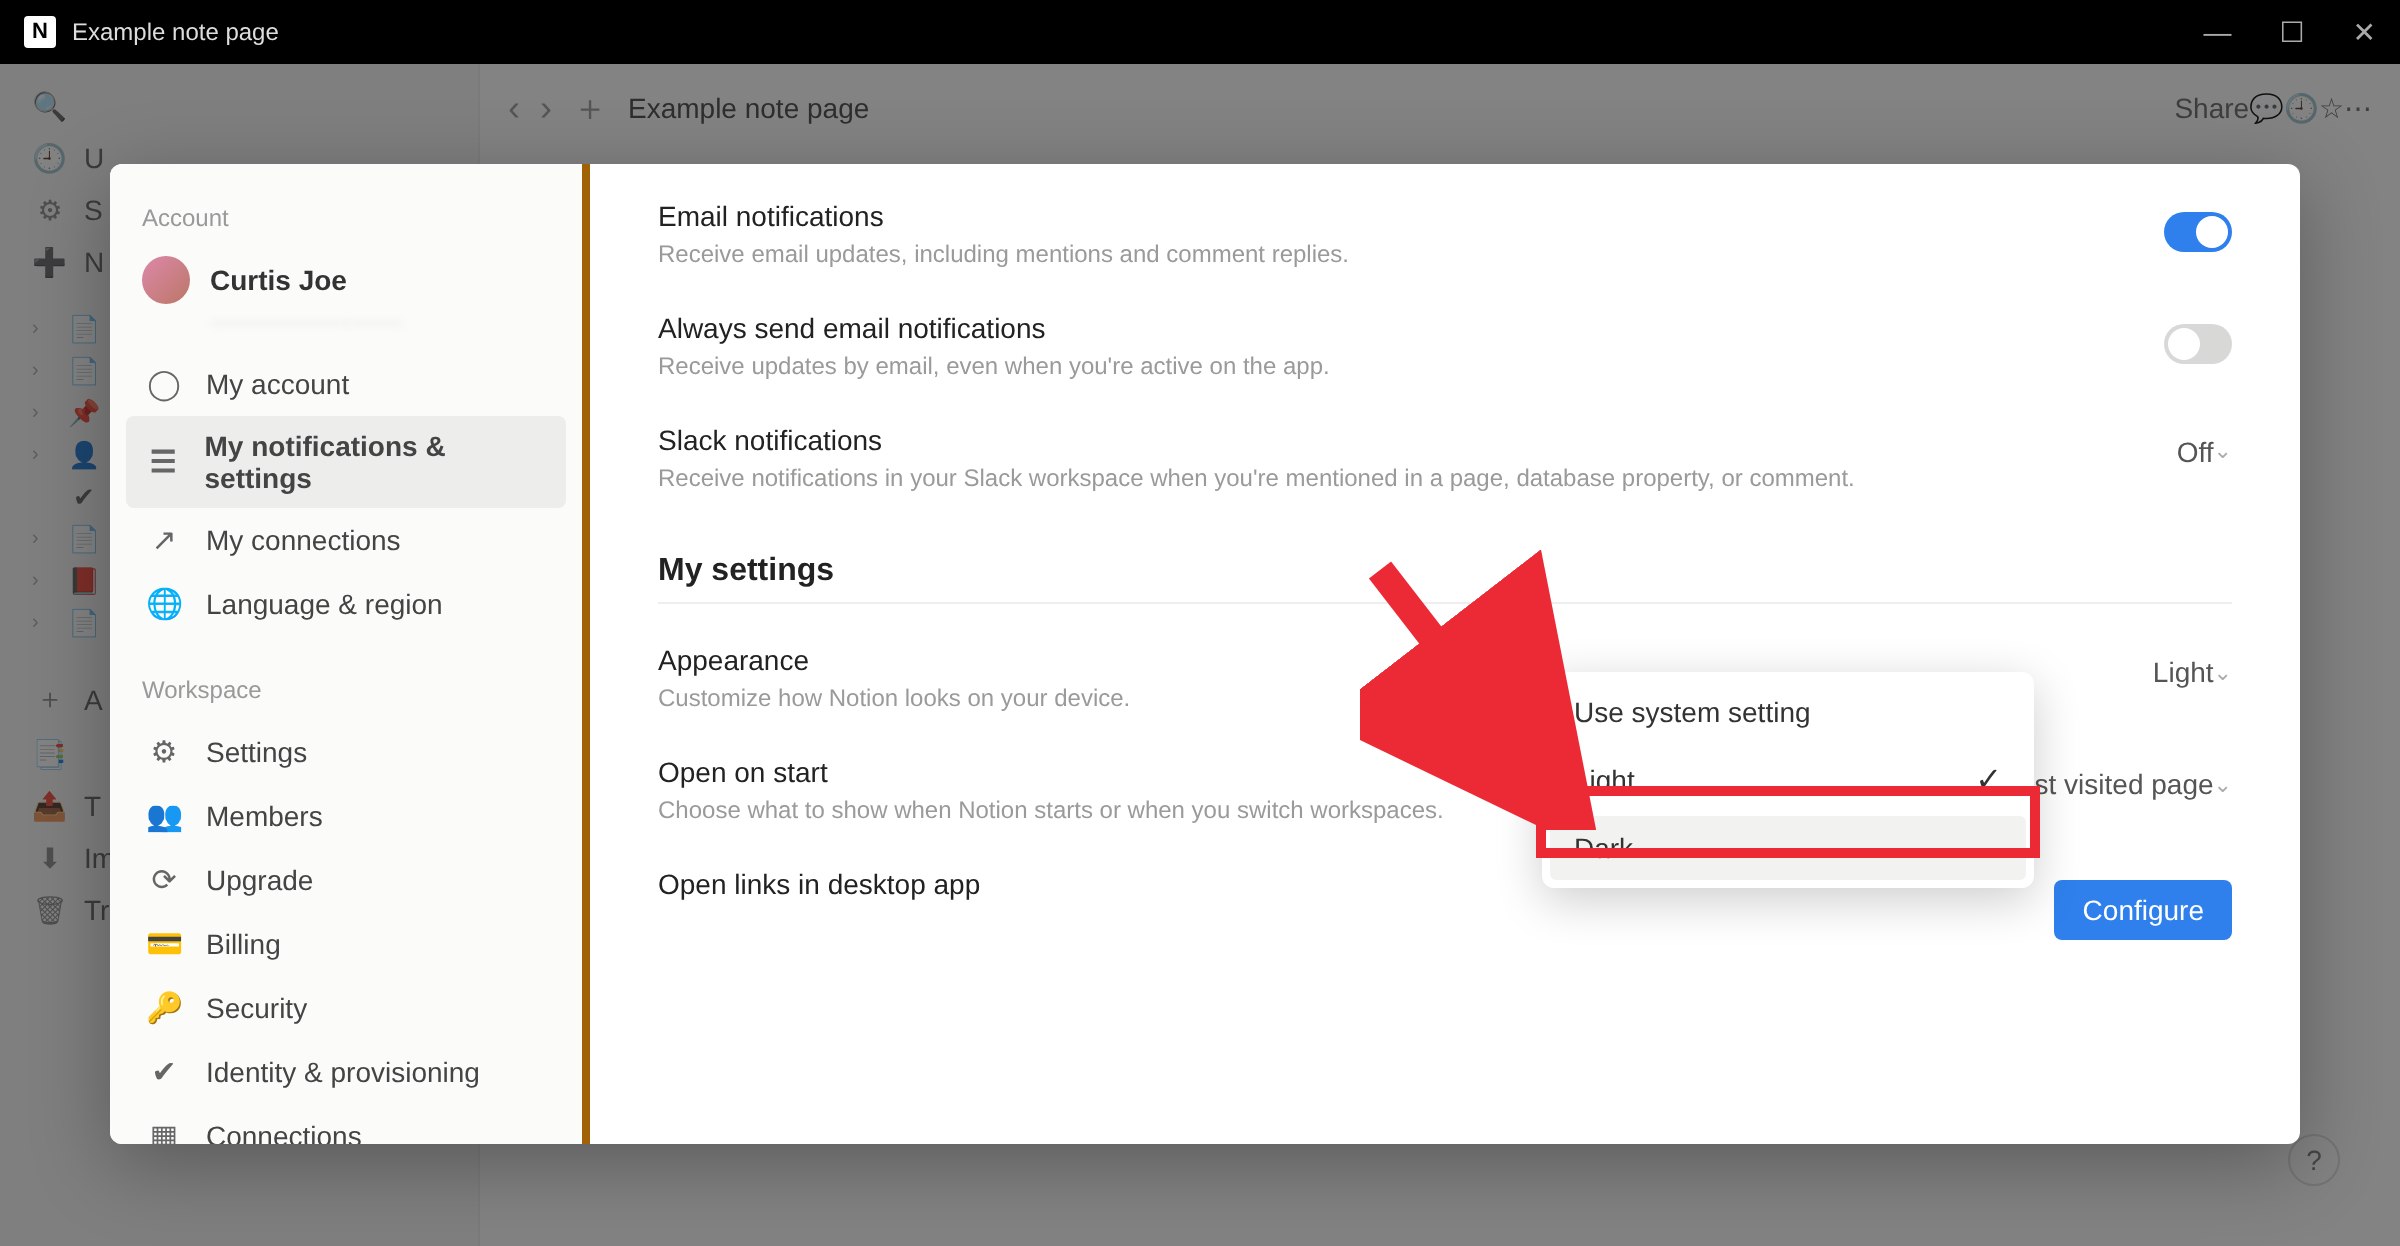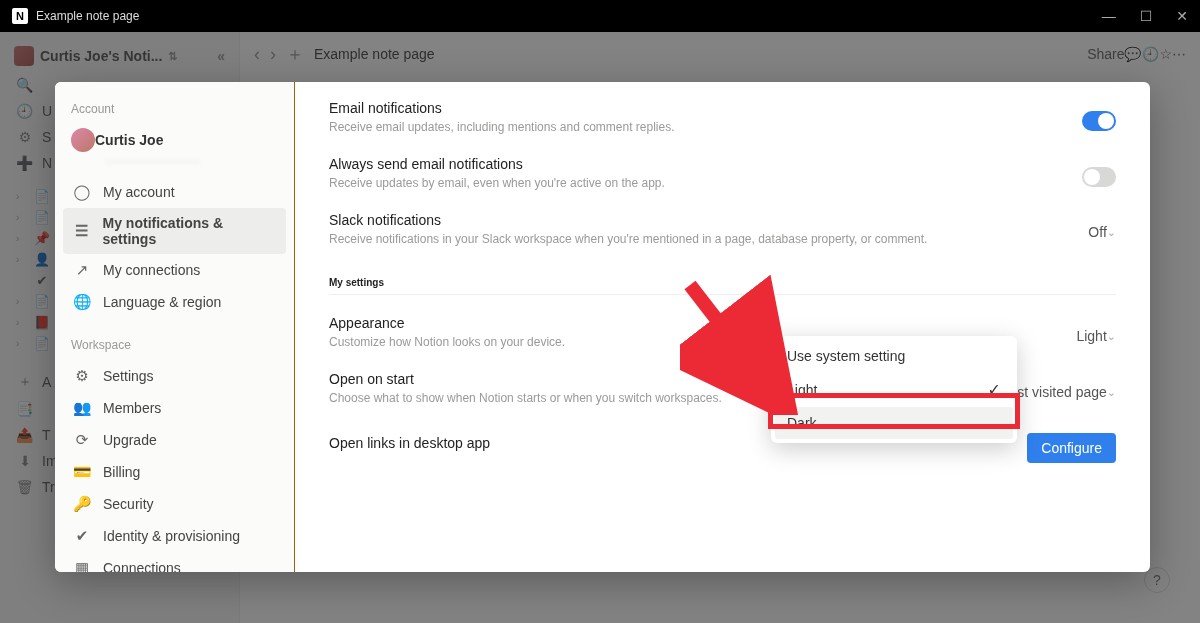--- a/index.html
+++ b/index.html
@@ -28,45 +28,45 @@
   .topbar .nav-arr{color:#999;font-size:18px;cursor:pointer;}
   .topbar .crumb{font-size:14px;color:#444;}
   .topbar .right-tools{margin-left:auto;display:flex;align-items:center;gap:0;color:#666;font-size:14px;}
   .help-bubble{position:absolute;right:30px;bottom:30px;width:26px;height:26px;border-radius:50%;background:#fff;border:1px solid #ddd;display:flex;align-items:center;justify-content:center;color:#777;font-size:14px;}
 
   
   .dim { position:absolute; top:32px; left:0; right:0; bottom:0; background:rgba(30,30,30,0.55); }
 
   
   .modal { position:absolute; top:82px; left:55px; width:1095px; height:490px; background:#fff; border-radius:6px; box-shadow:0 10px 40px rgba(0,0,0,0.3); display:flex; overflow:hidden;}
-  .modal-sidebar { width:240px; background:#fbfbfa; border-right:1px solid #a16207; padding:14px 8px; }
+  .modal-sidebar { width:240px; background:#fbfbfa; border-right:4px solid #a16207; padding:14px 8px; }
   .ms-section { color:#999; font-size:12px; font-weight:500; padding:6px 8px 8px; }
-  .ms-user { display:flex; align-items:center; padding:4px 8px 2px; }
+  .ms-user { display:flex; align-items:center; gap:10px; padding:4px 8px 2px; }
   .ms-user .avatar{width:24px;height:24px;border-radius:50%;background:linear-gradient(135deg,#d8a,#b76);}
   .ms-user .uname{font-weight:600;font-size:14px;color:#333;}
   .ms-user-email{font-size:12px;color:#bbb;padding:0 8px 8px 42px;filter:blur(2px);}
   .ms-item{display:flex;align-items:center;gap:12px;padding:7px 10px;color:#444;font-size:14px;border-radius:4px;cursor:pointer;}
   .ms-item .micon{width:18px;text-align:center;color:#666;font-size:15px;}
   .ms-item.active{background:#ededec;font-weight:600;}
   
   .modal-content { flex:1; padding:8px 34px 20px; overflow:auto; position:relative;}
-  .setting-row{display:flex;align-items:center;padding:10px 0;}
+  .setting-row{display:flex;align-items:flex-start;padding:10px 0;}
   .setting-text{flex:1;}
   .setting-title{font-size:14px;color:#222;margin-bottom:3px;}
   .setting-desc{font-size:12px;color:#9a9a98;line-height:1.4;}
   .setting-ctrl{margin-left:20px;padding-top:6px;}
   .toggle{width:34px;height:20px;border-radius:10px;position:relative;cursor:pointer;}
   .toggle.on{background:#2f80ed;}
   .toggle.off{background:#d8d8d6;}
   .toggle .knob{position:absolute;width:16px;height:16px;border-radius:50%;background:#fff;top:2px;}
   .toggle.on .knob{right:2px;}
   .toggle.off .knob{left:2px;}
   .ctrl-text{color:#555;font-size:14px;display:flex;align-items:center;gap:0;cursor:pointer;}
   .ctrl-text .dd{color:#aaa;font-size:11px;}
-  .section-head{font-size:10px;font-weight:600;color:#222;margin-top:20px;margin-bottom:6px;}
+  .section-head{font-size:16px;font-weight:600;color:#222;margin-top:20px;margin-bottom:6px;}
   .divider{height:1px;background:#eee;margin:6px 0 10px;}
   .btn-primary{background:#2f80ed;color:#fff;border:none;padding:7px 14px;border-radius:4px;font-size:14px;cursor:pointer;}
 
   
   .dropdown{position:absolute;top:336px;left:771px;width:246px;background:#fff;border-radius:6px;box-shadow:0 6px 24px rgba(0,0,0,0.2);padding:4px;z-index:10;}
   .dd-item{padding:8px 12px;font-size:14px;color:#333;border-radius:3px;cursor:pointer;display:flex;align-items:center;position:relative;}
   .dd-item.hover{background:#f2f2f0;}
   .dd-item .check{margin-left:auto;font-size:16px;color:#333;}
   .dd-highlight{position:absolute;border:5px solid #ec2a36;pointer-events:none;z-index:11;}
 
@@ -81,26 +81,20 @@
   <span>Example note page</span>
   <div class="win-controls">
     <span>—</span>
     <span>☐</span>
     <span>✕</span>
   </div>
 </div>
 
 <div class="app-bg">
   <div class="app-sidebar">
-    <div class="ws-switcher">
-      <div class="ws-avatar"></div>
-      <span>Curtis Joe's Noti...</span>
-      <span class="chev">⇅</span>
-      <span class="dbl-chev">«</span>
-    </div>
     <div id="sb-quick">
         <div class="sb-row">
           <span class="sicon">🔍</span>
           <span></span>
         </div>
         <div class="sb-row">
           <span class="sicon">🕘</span>
           <span>U</span>
         </div>
         <div class="sb-row">

